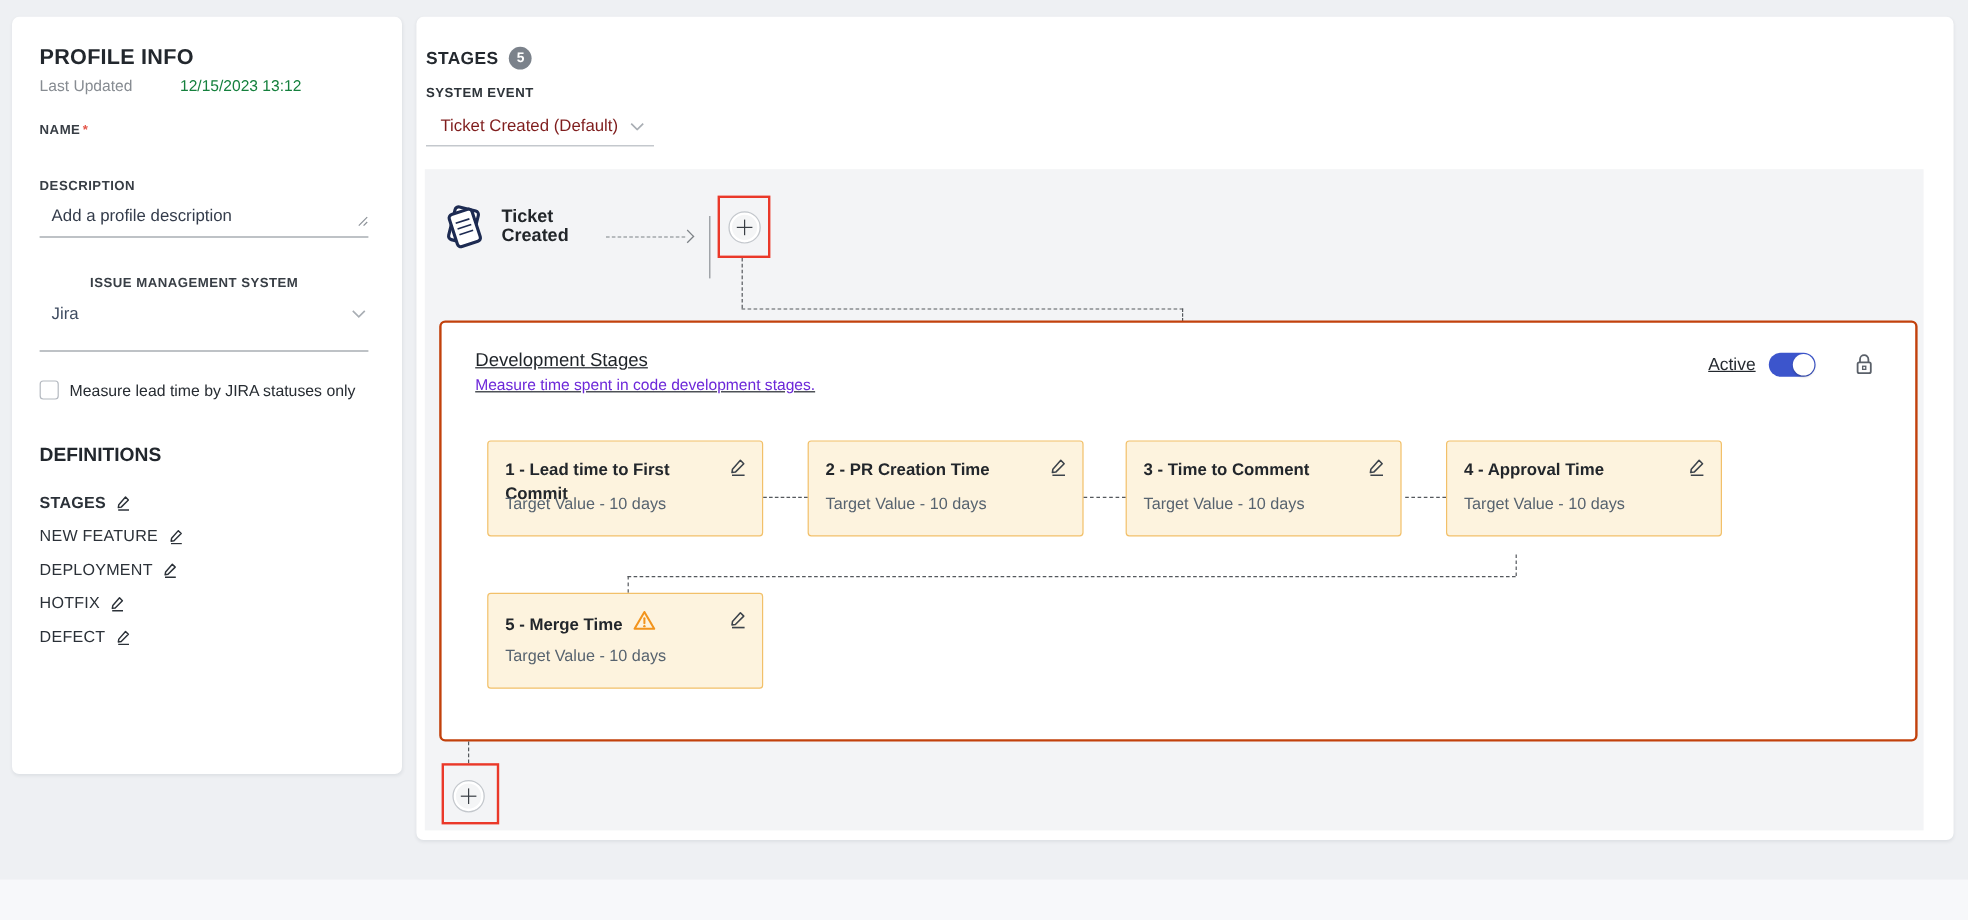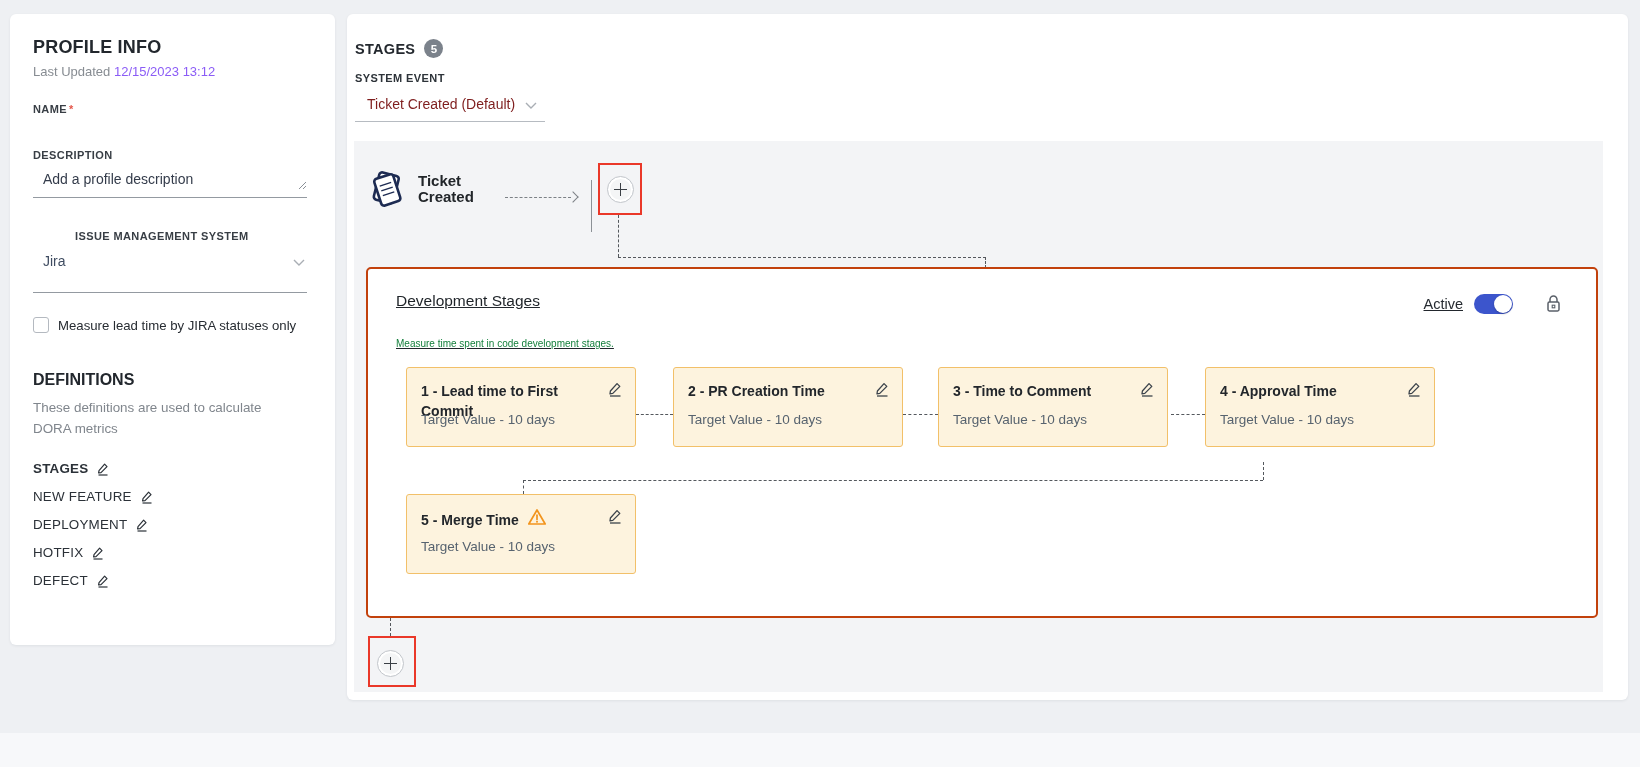--- a/index.html
+++ b/index.html
@@ -10,21 +10,21 @@
     font-family:"Liberation Sans", sans-serif;
     color:#22272d;
     overflow:hidden;
   }
   .card { background:#fff; border-radius:6px; box-shadow:0 1px 3px rgba(20,30,40,.07); }
 
   
   .sidebar { position:absolute; left:10px; top:14px; width:325px; height:631px; padding:23px 28px 0 23px; }
   .sb-title { font-size:18px; font-weight:700; color:#22272d; letter-spacing:.2px; }
   .sb-updated { margin-top:6px; font-size:13px; color:#878c92; }
-  .sb-updated .upd-val { color:#8b5cf6; }
+  .sb-updated .upd-val { color:#15803d;margin-left:36px; }
   .field-label { margin-top:24px; font-size:11px; font-weight:700; letter-spacing:.4px; color:#383e45; }
   .req { color:#e4564a; margin-left:2px; }
   .input-row { margin-top:8px; display:flex; align-items:center; justify-content:space-between;
                padding:2px 2px 10px 10px; border-bottom:1px solid #949aa1; }
   .input-row .val { font-size:14px; color:#333b49; }
   .mt34 { margin-top:34px; }
   .mt32 { margin-top:32px;margin-left:42px; }
   .textarea-row { position:relative; }
   .resize-handle { position:absolute; right:0; bottom:3px; }
   .select-row { padding-bottom:22px; }
@@ -77,21 +77,21 @@
 
   .dash-v, .dash-h { position:absolute; }
   .dash-v { border-left:1.3px dashed #54585d; width:0; }
   .dash-h { border-top:1.3px dashed #54585d; height:0; }
 
   
   .panel { position:absolute; left:12px; top:126px; width:1232px; height:351px; background:#fff;
            border:2px solid #c2410c; border-radius:5px;text-decoration:underline; }
   .panel-head { display:flex; justify-content:space-between; align-items:flex-start; padding:23px 34px 0 28px; }
   .panel-title { font-size:15.5px; font-weight:500; color:#1e2328; }
-  .panel-sub { margin-top:28px; font-size:10px; color:#15803d; }
+  .panel-sub { margin-top:3px; font-size:13px; color:#6d28d9; }
   .panel-right { display:flex; align-items:center; margin-top:2px; }
   .active-label { font-size:14.5px; color:#262b31; margin-right:11px; }
   .toggle { position:relative; width:39px; height:20px; border-radius:10px; background:#3c55cc; cursor:pointer; }
   .toggle .knob { position:absolute; right:1px; top:1px; width:18px; height:18px; border-radius:50%;
                   background:#fff; box-shadow:0 1px 2px rgba(0,0,0,.25); }
   .lock-wrap { margin-left:32px; display:inline-flex; cursor:pointer; }
 
   .stage-card { position:absolute; width:230px; height:80px; background:#fdf3de; border:1.5px solid #f2c069;
                 border-radius:3px; padding:13px 12px 0 14px; }
   .stage-card .top { display:flex; justify-content:space-between; align-items:flex-start; }
@@ -148,21 +148,20 @@
         </svg>
     </span>
   </div>
 
   <div class="checkbox-row">
     <span class="checkbox"></span>
     <label>Measure lead time by JIRA statuses only</label>
   </div>
 
   <div class="defs-title">DEFINITIONS</div>
-  <div class="defs-sub">These definitions are used to calculate DORA metrics</div>
 
   <div class="def-list">
     <div class="def-item bold">
       <span>STAGES</span>
       <span class="edit-icon">
         <svg width="14" height="14" viewBox="0 0 14 14">
             <path d="M8.6 2.2 L11 4.6 L5 10.6 L2.6 11 L3 8.6 Z" fill="none" stroke="#2b3138" stroke-width="1.2" stroke-linejoin="round"></path>
             <line x1="2.5" y1="13" x2="11.5" y2="13" stroke="#2b3138" stroke-width="1.2"></line>
           </svg>
       </span>

